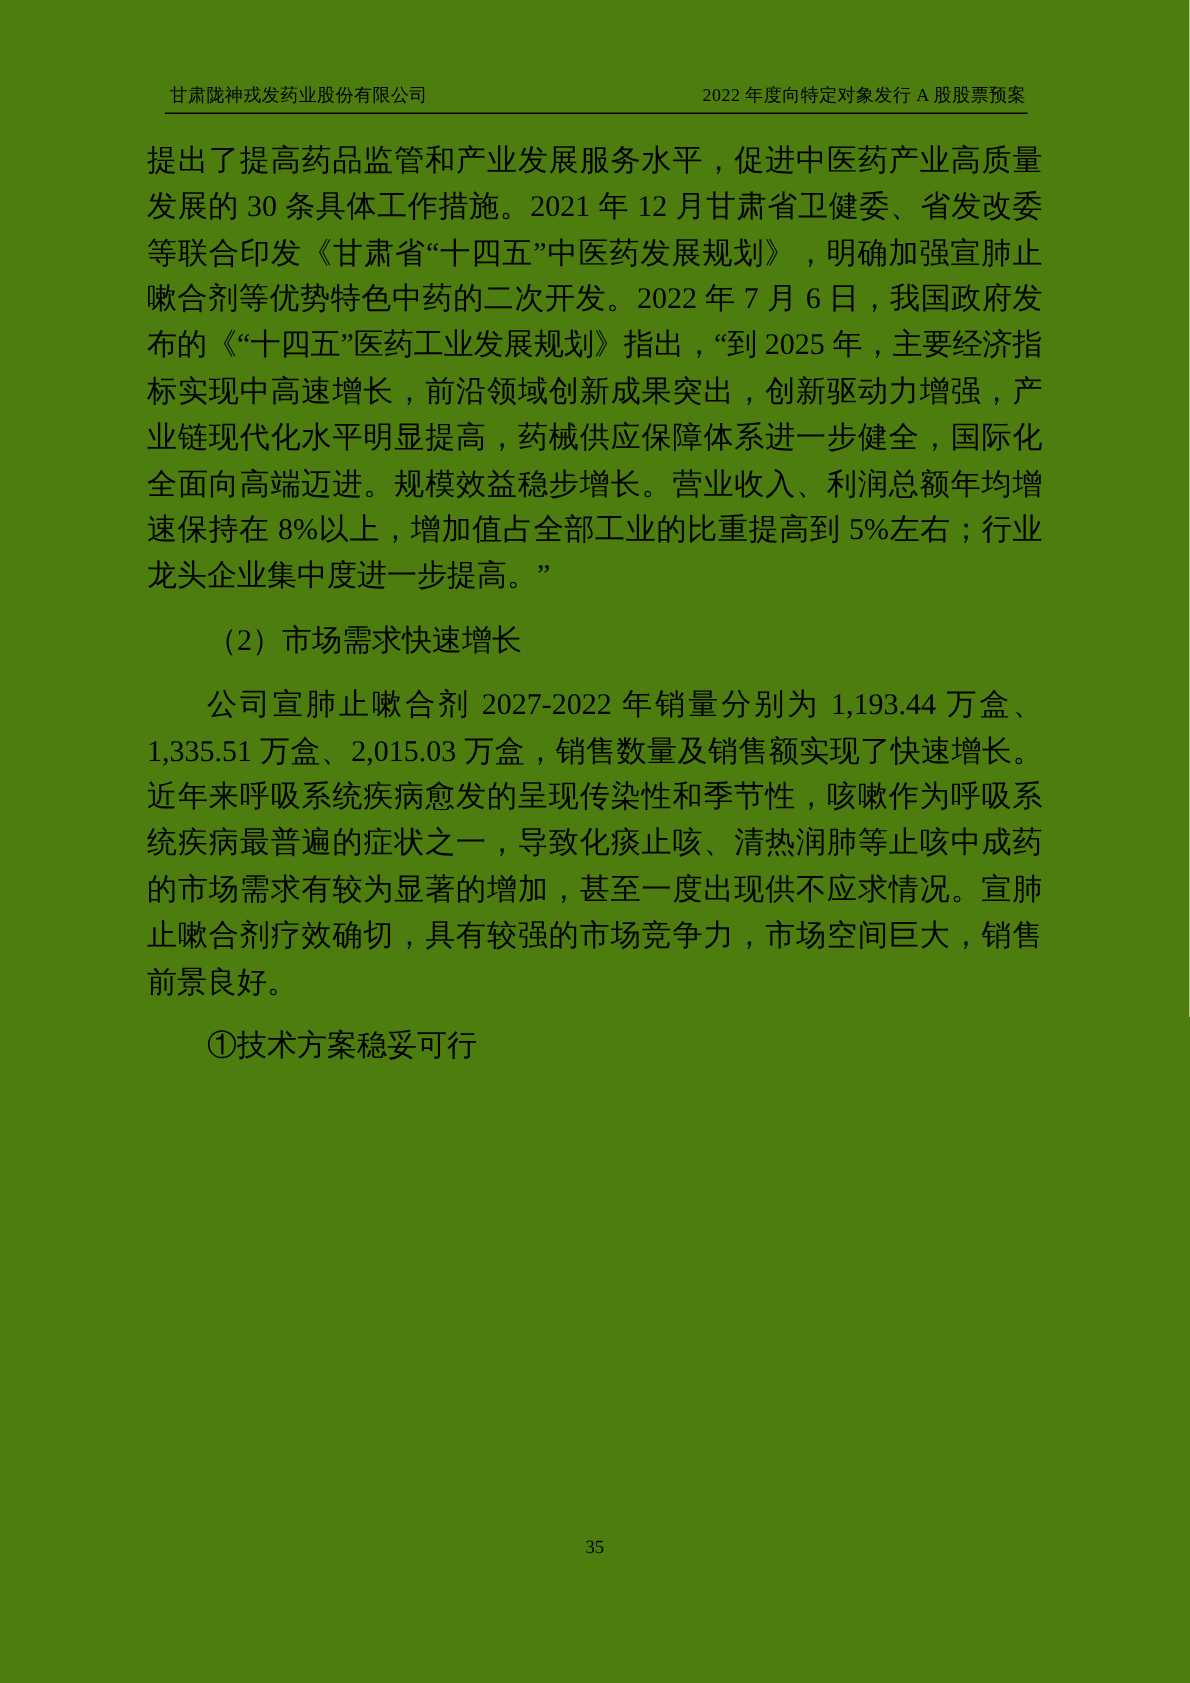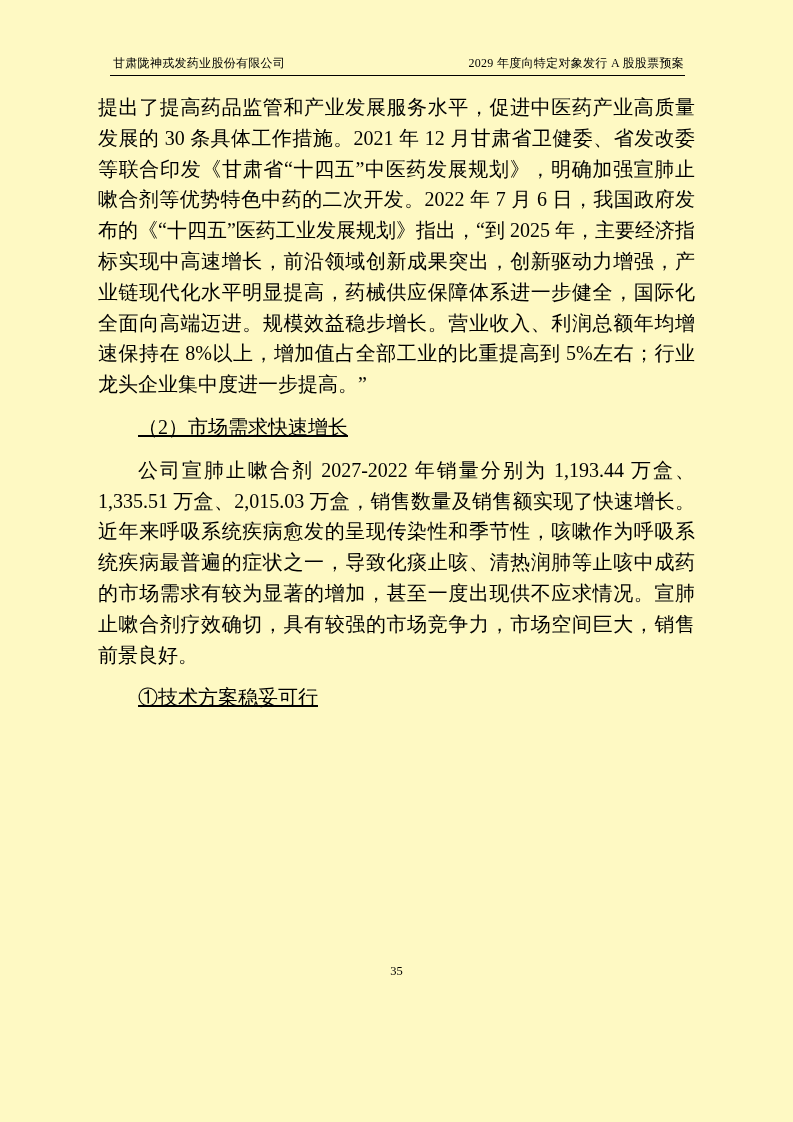--- a/index.html
+++ b/index.html
@@ -4,21 +4,21 @@
 <style>
   html, body {
     margin: 0;
     padding: 0;
     background: #ffffff;
   }
   .page {
     position: relative;
     width: 793px;
     height: 1122px;
-    background: #fef9c3;
+    background: #4d7c0f;
     color: #000000;
     font-family: "Liberation Serif", "DejaVu Serif", serif;
     overflow: hidden;
   }
   
   .running-header {
     position: absolute;
     left: 110px;
     top: 52px;
     width: 575px;
@@ -49,40 +49,39 @@
   .content p {
     margin: 12px 0 0 0;
     text-indent: 2em;
   }
   .content p.continued {
     margin-top: 0;
     text-indent: 0;
   }
   .content p.heading {
     text-align: left;
-    text-decoration: underline;
   }
   
   .page-footer {
     position: absolute;
     left: 0;
-    top: 964px;
+    top: 1024px;
     width: 100%;
     text-align: center;
     font-size: 12.5px;
   }
 </style>
 </head>
 <body>
 
 <div class="page">
 
   <div class="running-header">
     <span class="left">甘肃陇神戎发药业股份有限公司</span>
-    <span class="right">2029 年度向特定对象发行 A 股股票预案</span>
+    <span class="right">2022 年度向特定对象发行 A 股股票预案</span>
   </div>
 
   <div class="content">
     <p class="continued">提出了提高药品监管和产业发展服务水平，促进中医药产业高质量发展的 30 条具体工作措施。2021 年 12 月甘肃省卫健委、省发改委等联合印发《甘肃省“十四五”中医药发展规划》，明确加强宣肺止嗽合剂等优势特色中药的二次开发。2022 年 7 月 6 日，我国政府发布的《“十四五”医药工业发展规划》指出，“到 2025 年，主要经济指标实现中高速增长，前沿领域创新成果突出，创新驱动力增强，产业链现代化水平明显提高，药械供应保障体系进一步健全，国际化全面向高端迈进。规模效益稳步增长。营业收入、利润总额年均增速保持在 8%以上，增加值占全部工业的比重提高到 5%左右；行业龙头企业集中度进一步提高。”</p>
     <p class="heading">（2）市场需求快速增长</p>
     <p>公司宣肺止嗽合剂 2027-2022 年销量分别为 1,193.44 万盒、1,335.51 万盒、2,015.03 万盒，销售数量及销售额实现了快速增长。近年来呼吸系统疾病愈发的呈现传染性和季节性，咳嗽作为呼吸系统疾病最普遍的症状之一，导致化痰止咳、清热润肺等止咳中成药的市场需求有较为显著的增加，甚至一度出现供不应求情况。宣肺止嗽合剂疗效确切，具有较强的市场竞争力，市场空间巨大，销售前景良好。</p>
     <p class="heading">①技术方案稳妥可行</p>
   </div>
 
   <div class="page-footer">35</div>

